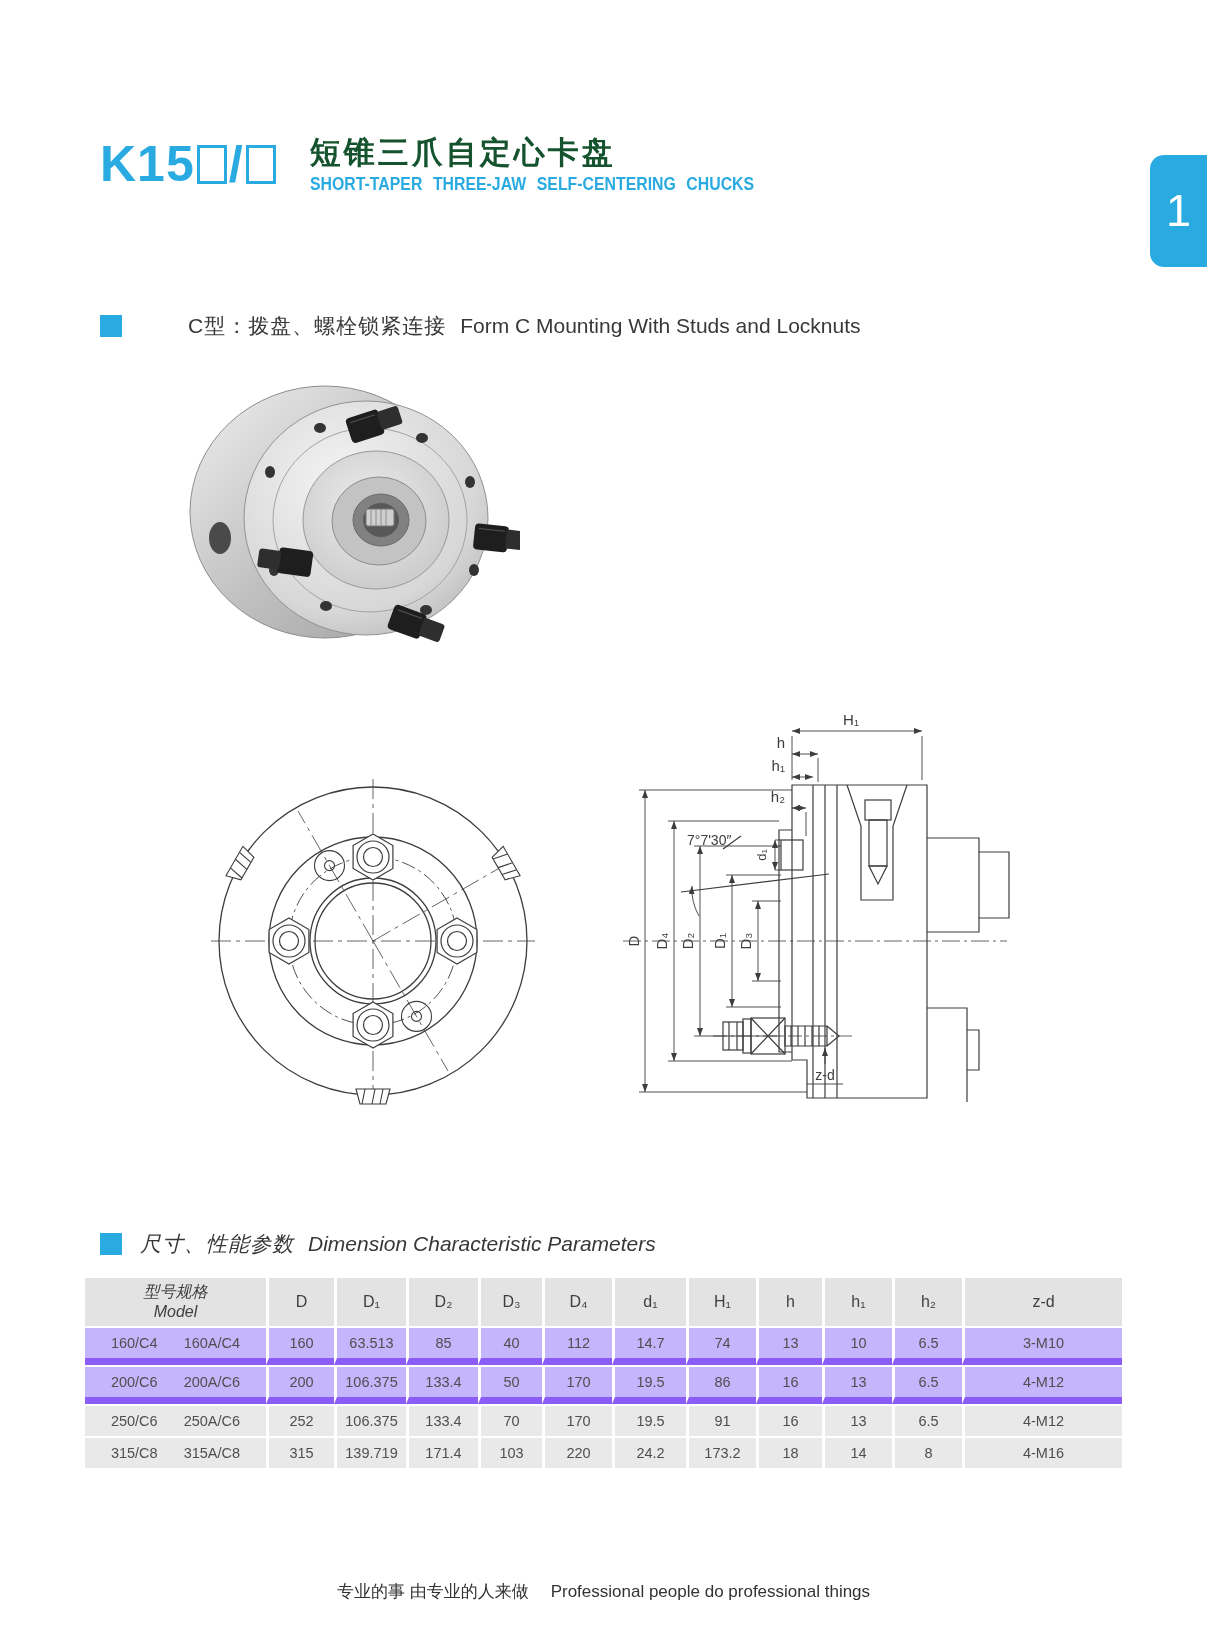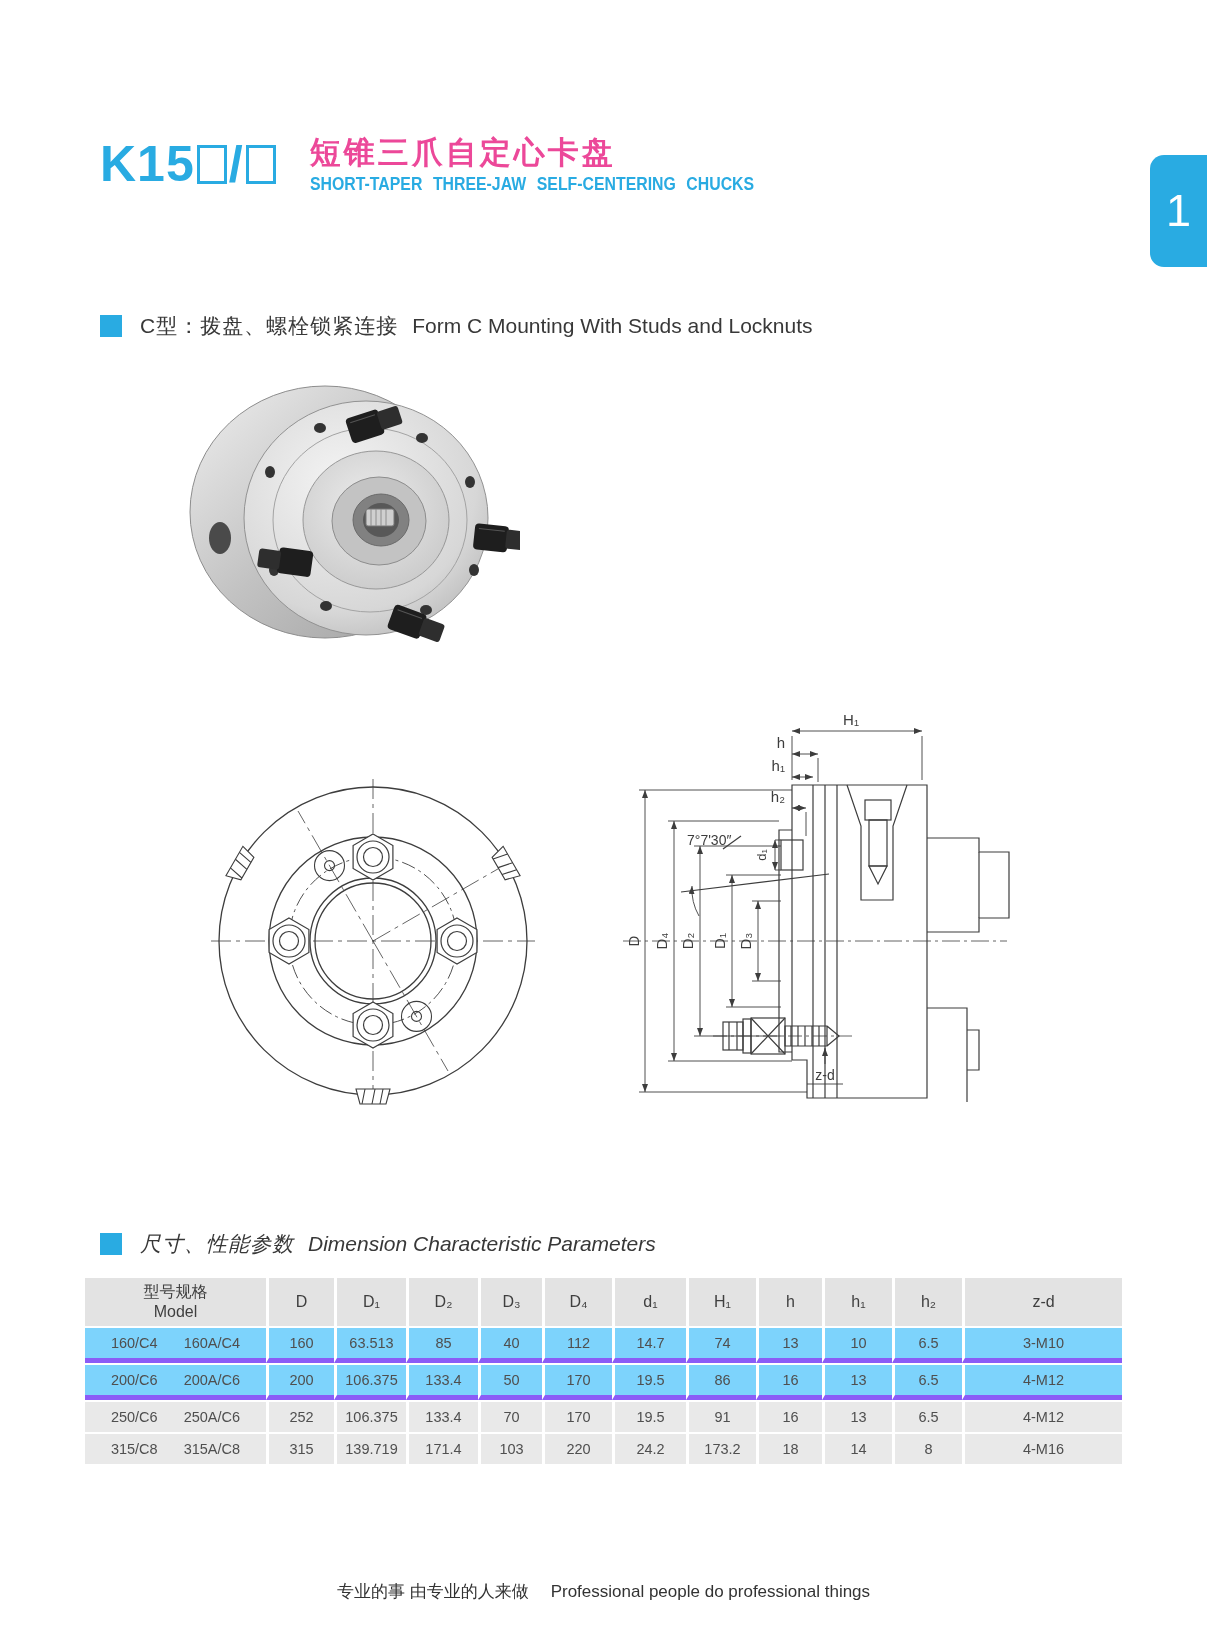--- a/index.html
+++ b/index.html
@@ -4,54 +4,54 @@
 <style>
   html,body{margin:0;padding:0;background:#ffffff;}
   .page{position:relative;width:1207px;height:1649px;background:#fff;overflow:hidden;
         font-family:"Liberation Sans","DejaVu Sans",sans-serif;margin-top:40px;}
 
   
   .header{position:absolute;left:100px;top:96px;display:flex;align-items:flex-start;}
   .model-code{color:#29ABE2;font-weight:bold;font-size:50px;line-height:56px;letter-spacing:1px;white-space:nowrap;}
   .model-box{display:inline-block;width:24px;height:33px;border:3px solid #29ABE2;margin:0 2px;vertical-align:-3px;}
   .titles{margin-left:32px;}
-  .title-cn{color:#ec4899;font-size:31px;font-weight:bold;letter-spacing:3px;line-height:34px;}
+  .title-cn{color:#14532d;font-size:31px;font-weight:bold;letter-spacing:3px;line-height:34px;}
   .title-en{color:#29ABE2;font-size:18px;font-weight:bold;letter-spacing:0px;word-spacing:7px;
             transform:scaleX(.88);transform-origin:left;white-space:nowrap;margin-top:4px;}
 
   
   .side-tab{position:absolute;right:0;top:115px;width:57px;height:112px;background:#29ABE2;
             border-radius:14px 0 0 14px;display:flex;align-items:center;justify-content:center;
             color:#fff;font-size:45px;}
 
   
   .section-heading{position:absolute;display:flex;align-items:center;}
   .sec-sq{width:22px;height:22px;background:#29ABE2;flex:0 0 auto;}
   .sec-text{margin-left:18px;font-size:21px;color:#383838;white-space:nowrap;}
   .sec-text .cn{letter-spacing:1px;}
   .sec-text .en{margin-left:14px;}
-  #sec-c{left:100px;top:272px;}
+  #sec-c{left:100px;top:272px;gap:48px;}
   #sec-dim{left:100px;top:1190px;font-style:italic;}
 
   
   .photo{position:absolute;left:170px;top:330px;}
   .front-view{position:absolute;left:203px;top:731px;}
   .section-view{position:absolute;left:595px;top:638px;}
   svg text{font-family:"Liberation Sans","DejaVu Sans",sans-serif;}
 
   
   .dim-table{position:absolute;left:85px;top:1238px;width:1037px;border-collapse:separate;border-spacing:0;
              table-layout:fixed;font-size:14.5px;color:#4f4f4f;}
   .dim-table th{background:#e3e3e3;font-weight:normal;font-size:16px;color:#3f3f3f;height:46px;
                 border-left:3px solid #fff;vertical-align:middle;text-align:center;}
-  .dim-table th:first-child{border-left:none;}
+  .dim-table th:first-child{border-left:none;font-style:italic;}
   .dim-table td{height:28px;text-align:center;border-left:3px solid #fff;border-top:2px solid #fff;vertical-align:middle;}
   .dim-table td:first-child{border-left:none;}
   .dim-table tr.alt td{background:#e9e9e9;}
-  .dim-table tr.plain td{background:#7dd3fc;border-bottom:5px solid #8b5cf6;}
+  .dim-table tr.plain td{background:#c4b5fd;border-bottom:7px solid #8b5cf6;}
   .model-cell{display:flex;justify-content:center;gap:26px;}
   .th-model .l1{display:block;line-height:20px;}
   .th-model .l2{display:block;line-height:20px;}
 
   
   .footer-line{position:absolute;left:0;top:1540px;width:100%;text-align:center;font-size:17px;color:#333;}
   .footer-line .en{margin-left:22px;}
   .page-num{position:absolute;left:0;top:1576px;width:100%;text-align:center;font-size:18px;color:#333;}
 </style>
 </head>

